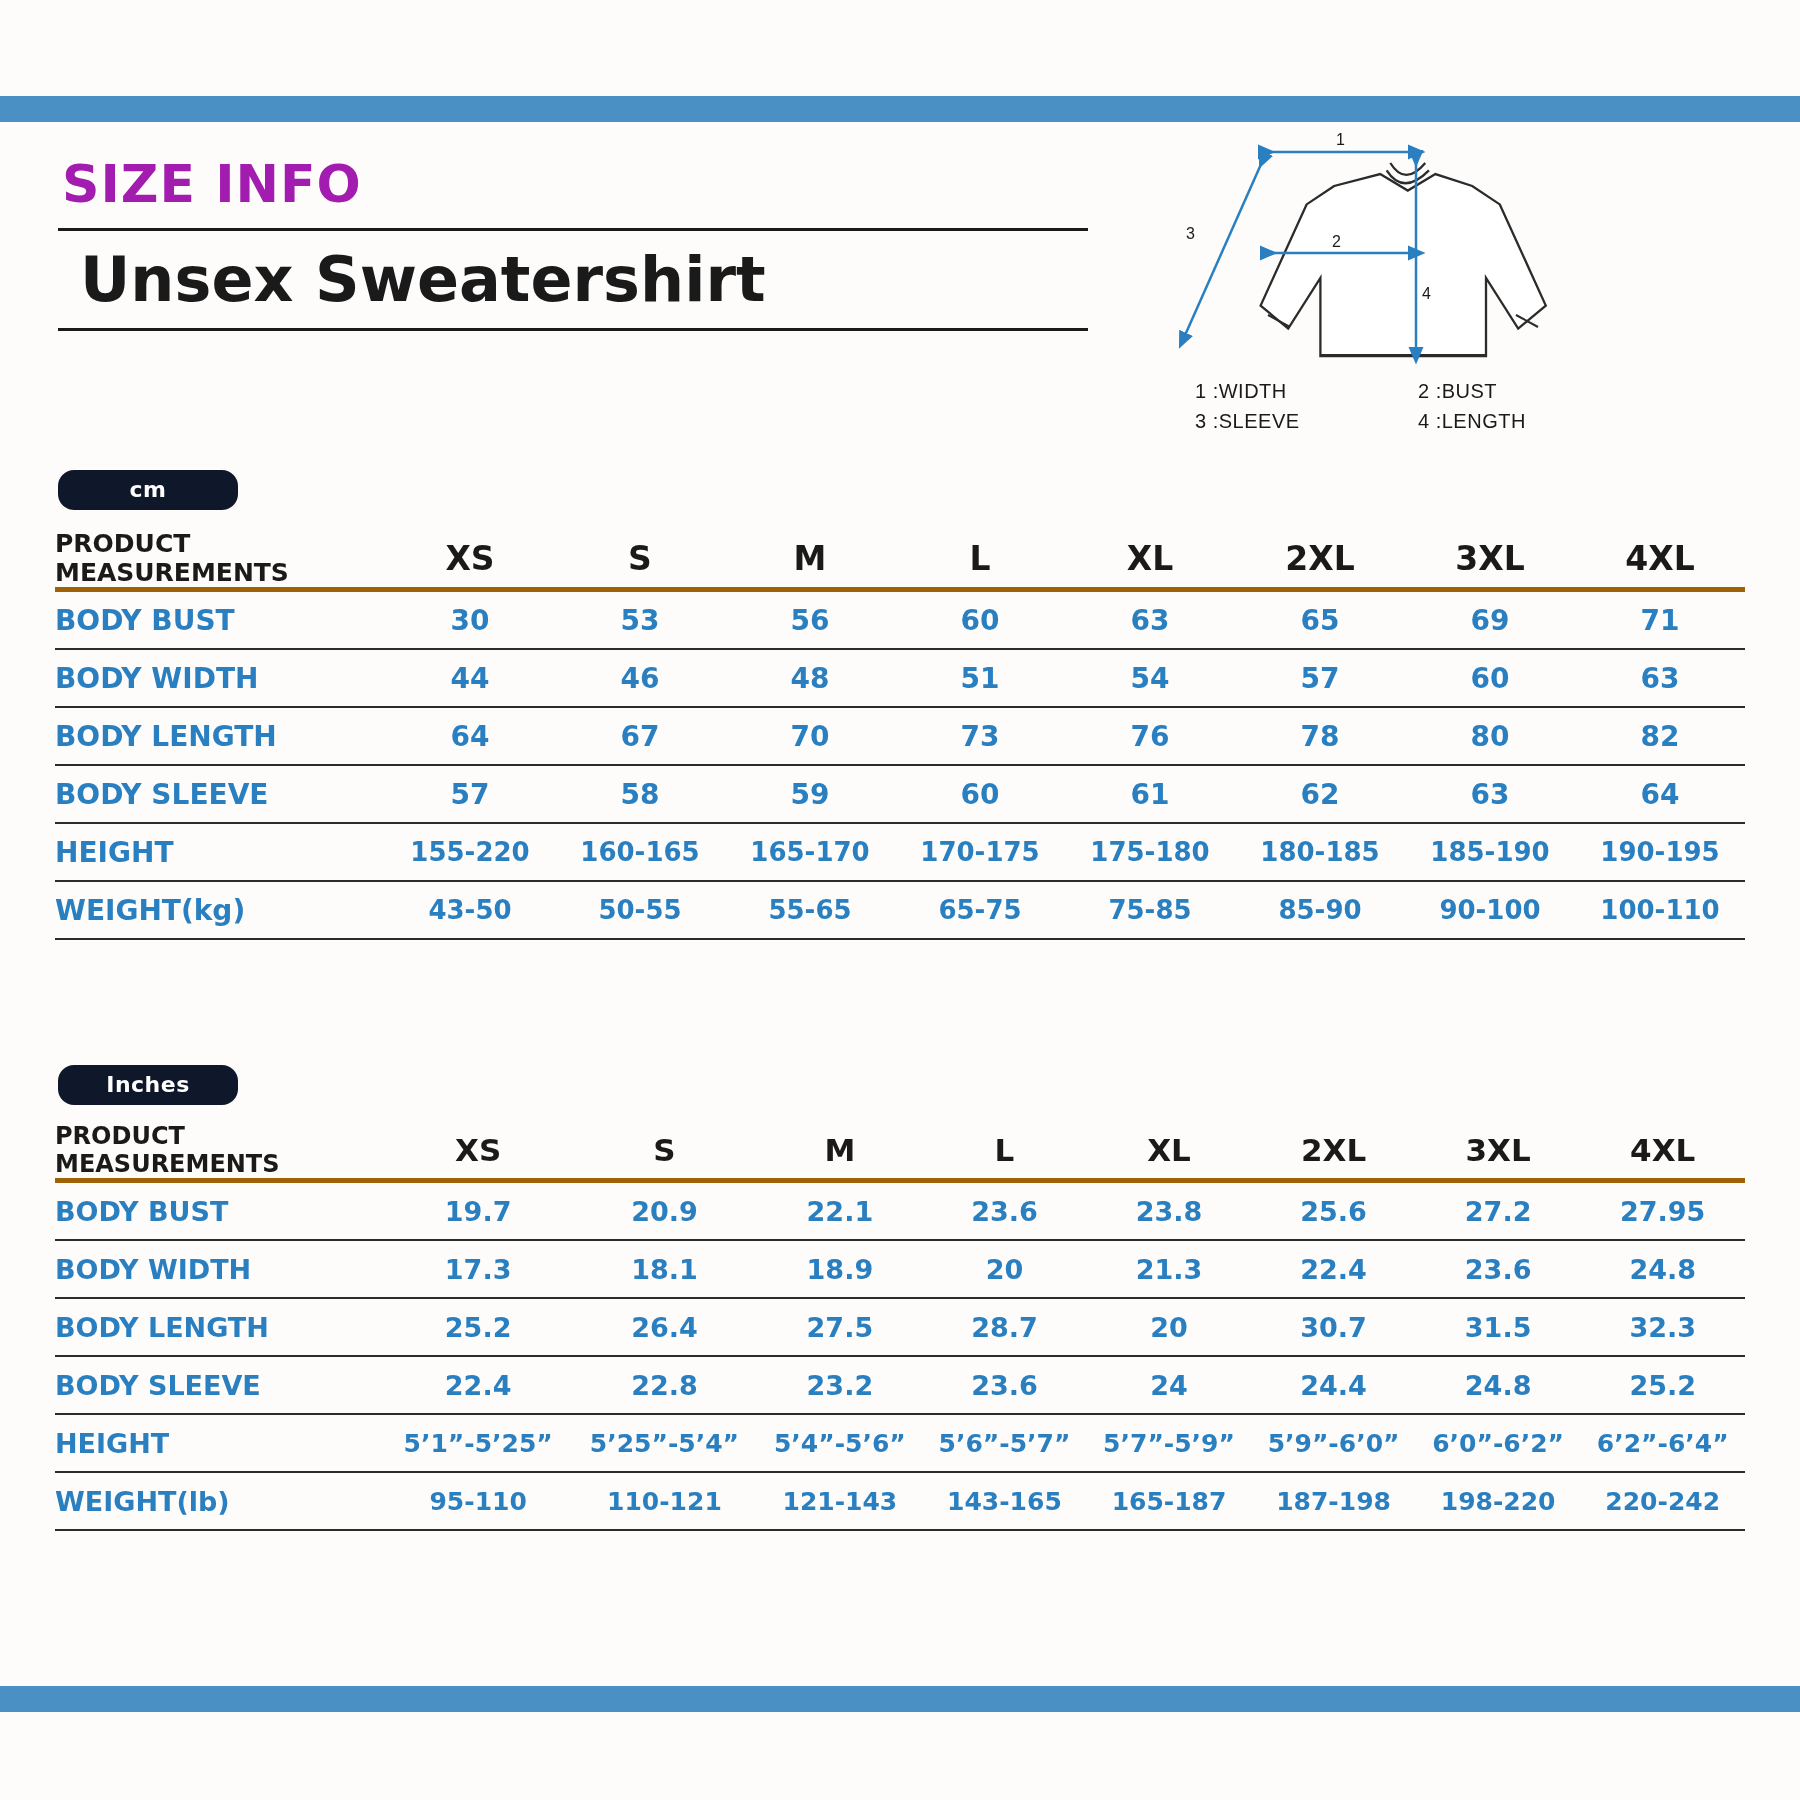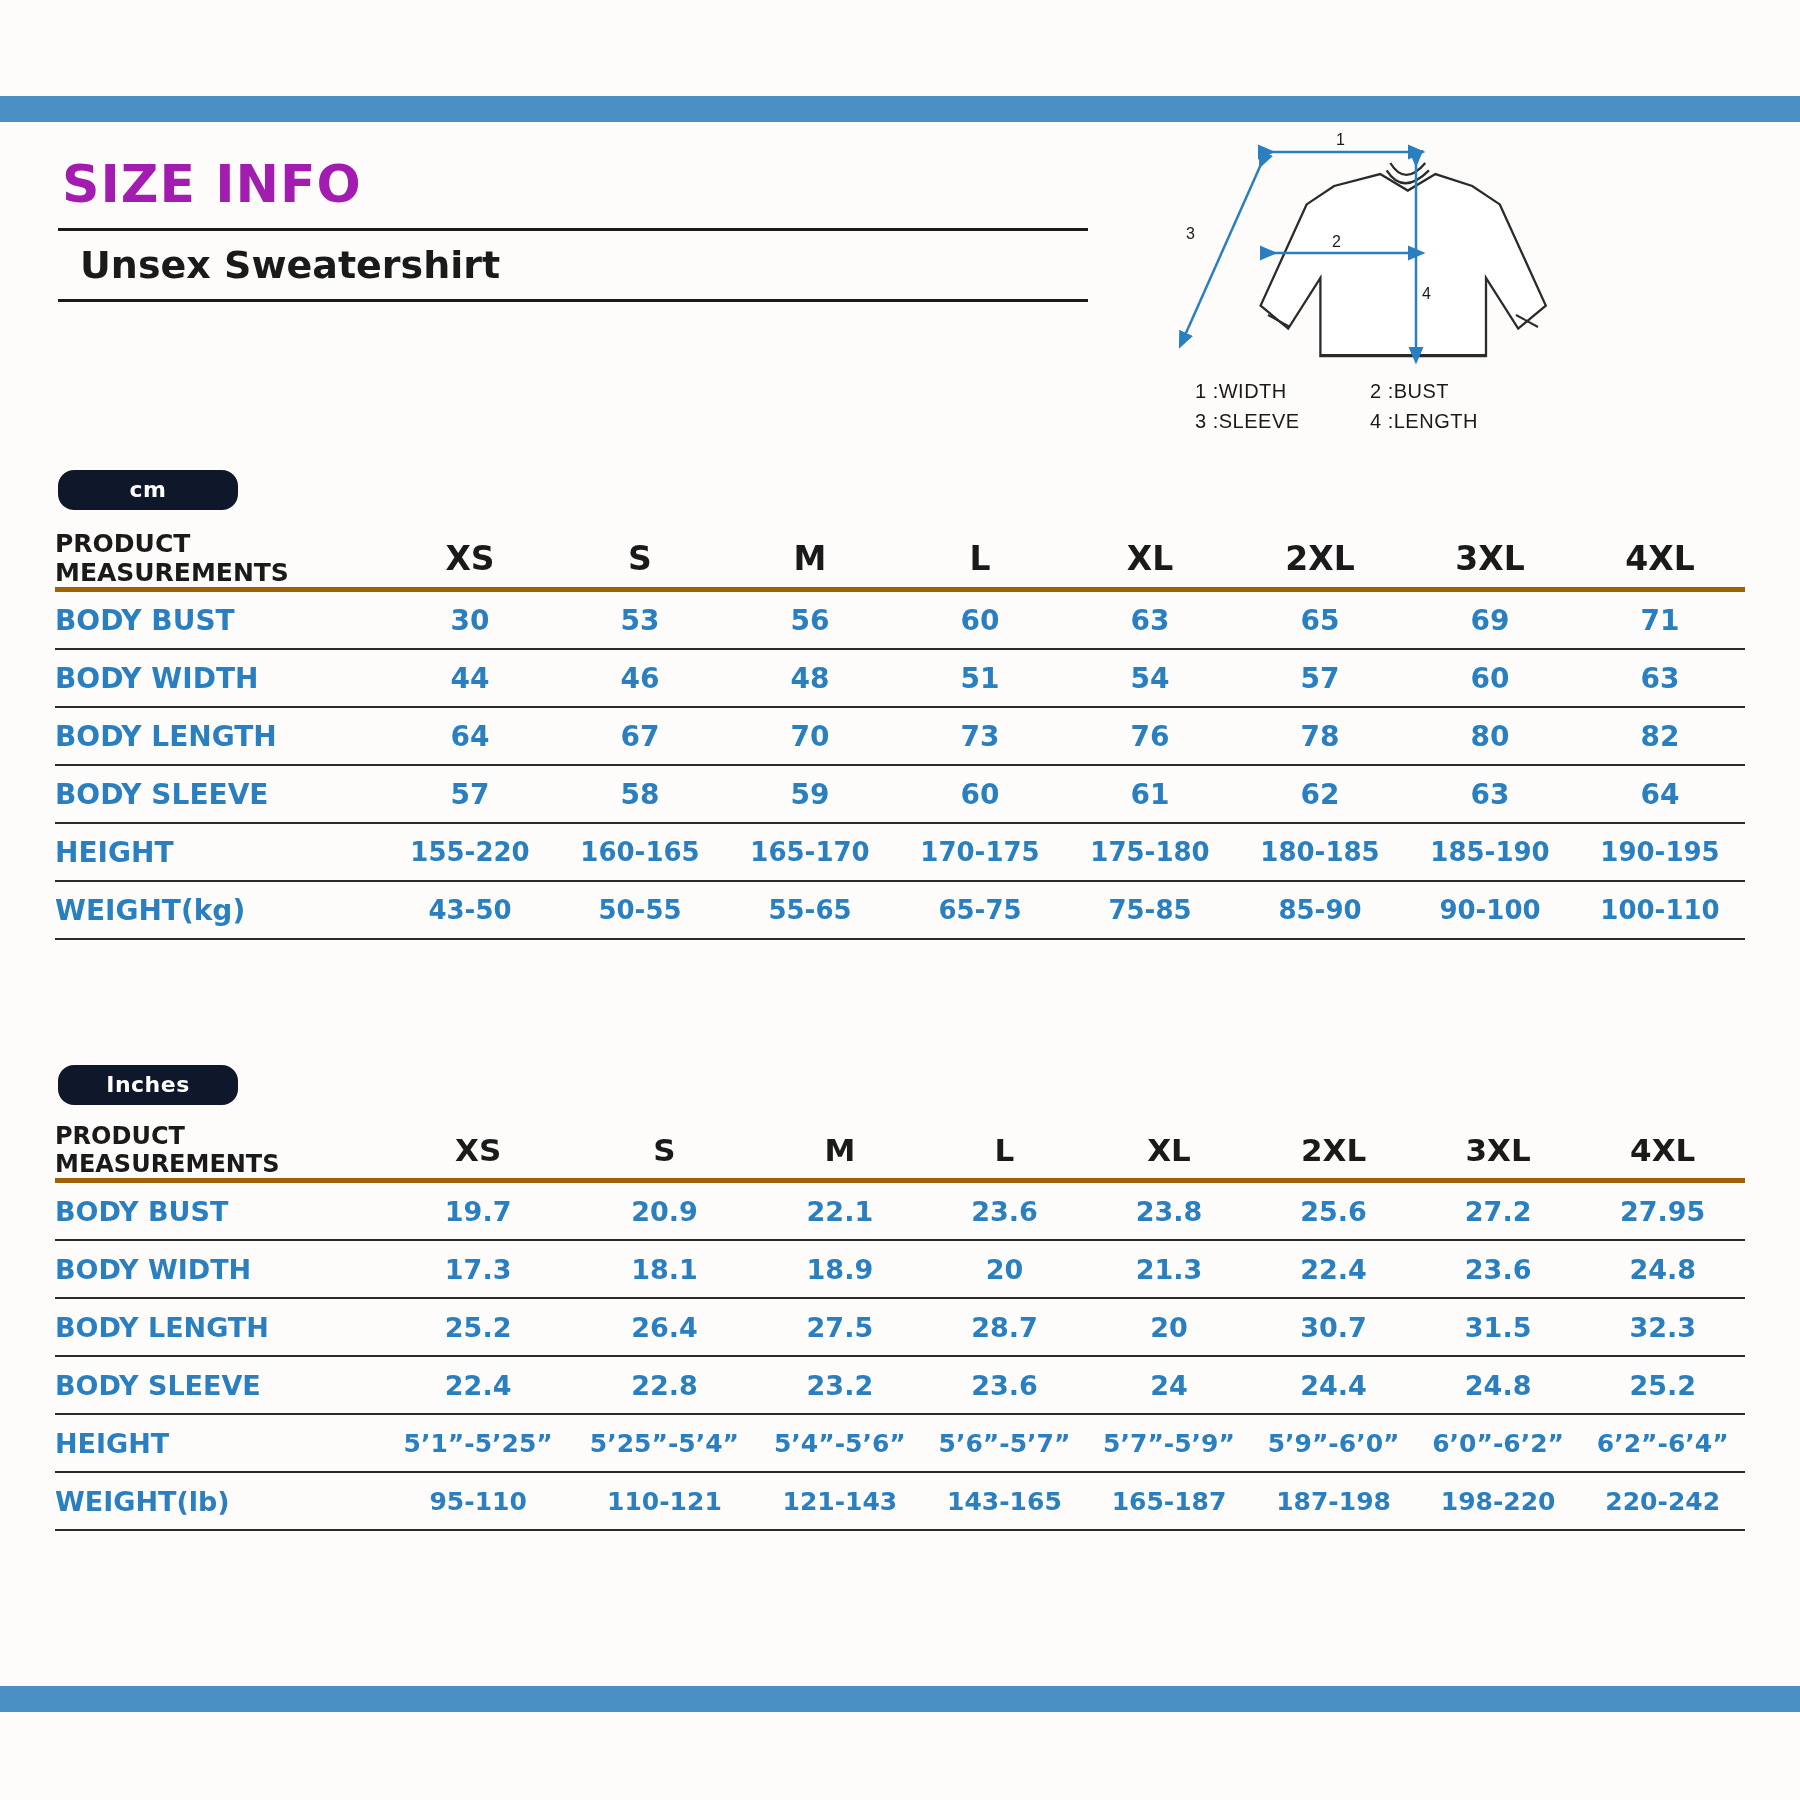--- a/index.html
+++ b/index.html
@@ -54,21 +54,21 @@
     margin: 0 0 14px 4px;
   }
   .rule {
     height: 3px;
     background: #1a1a1a;
     width: 1030px;
   }
   .product-name {
     font-family: "DejaVu Sans", sans-serif;
     font-weight: bold;
-    font-size: 38px;
+    font-size: 62px;
     color: #1a1a1a;
     margin: 12px 0 12px 22px;
   }
 
   
   .diagram {
     position: absolute;
     left: 1150px;
     top: 5px;
     width: 620px;
@@ -81,20 +81,21 @@
     top: 258px;
     width: 420px;
     font-family: "Liberation Sans", sans-serif;
     font-size: 20px;
     color: #1a1a1a;
     letter-spacing: 0.5px;
   }
   .legend-row {
     display: flex;
     margin-bottom: 7px;
+    gap: 48px;
   }
   .legend-cell { width: 175px; }
 
   
   .pill {
     position: absolute;
     background: #0f172a;
     color: #ffffff;
     font-family: "DejaVu Sans", sans-serif;
     font-weight: bold;

